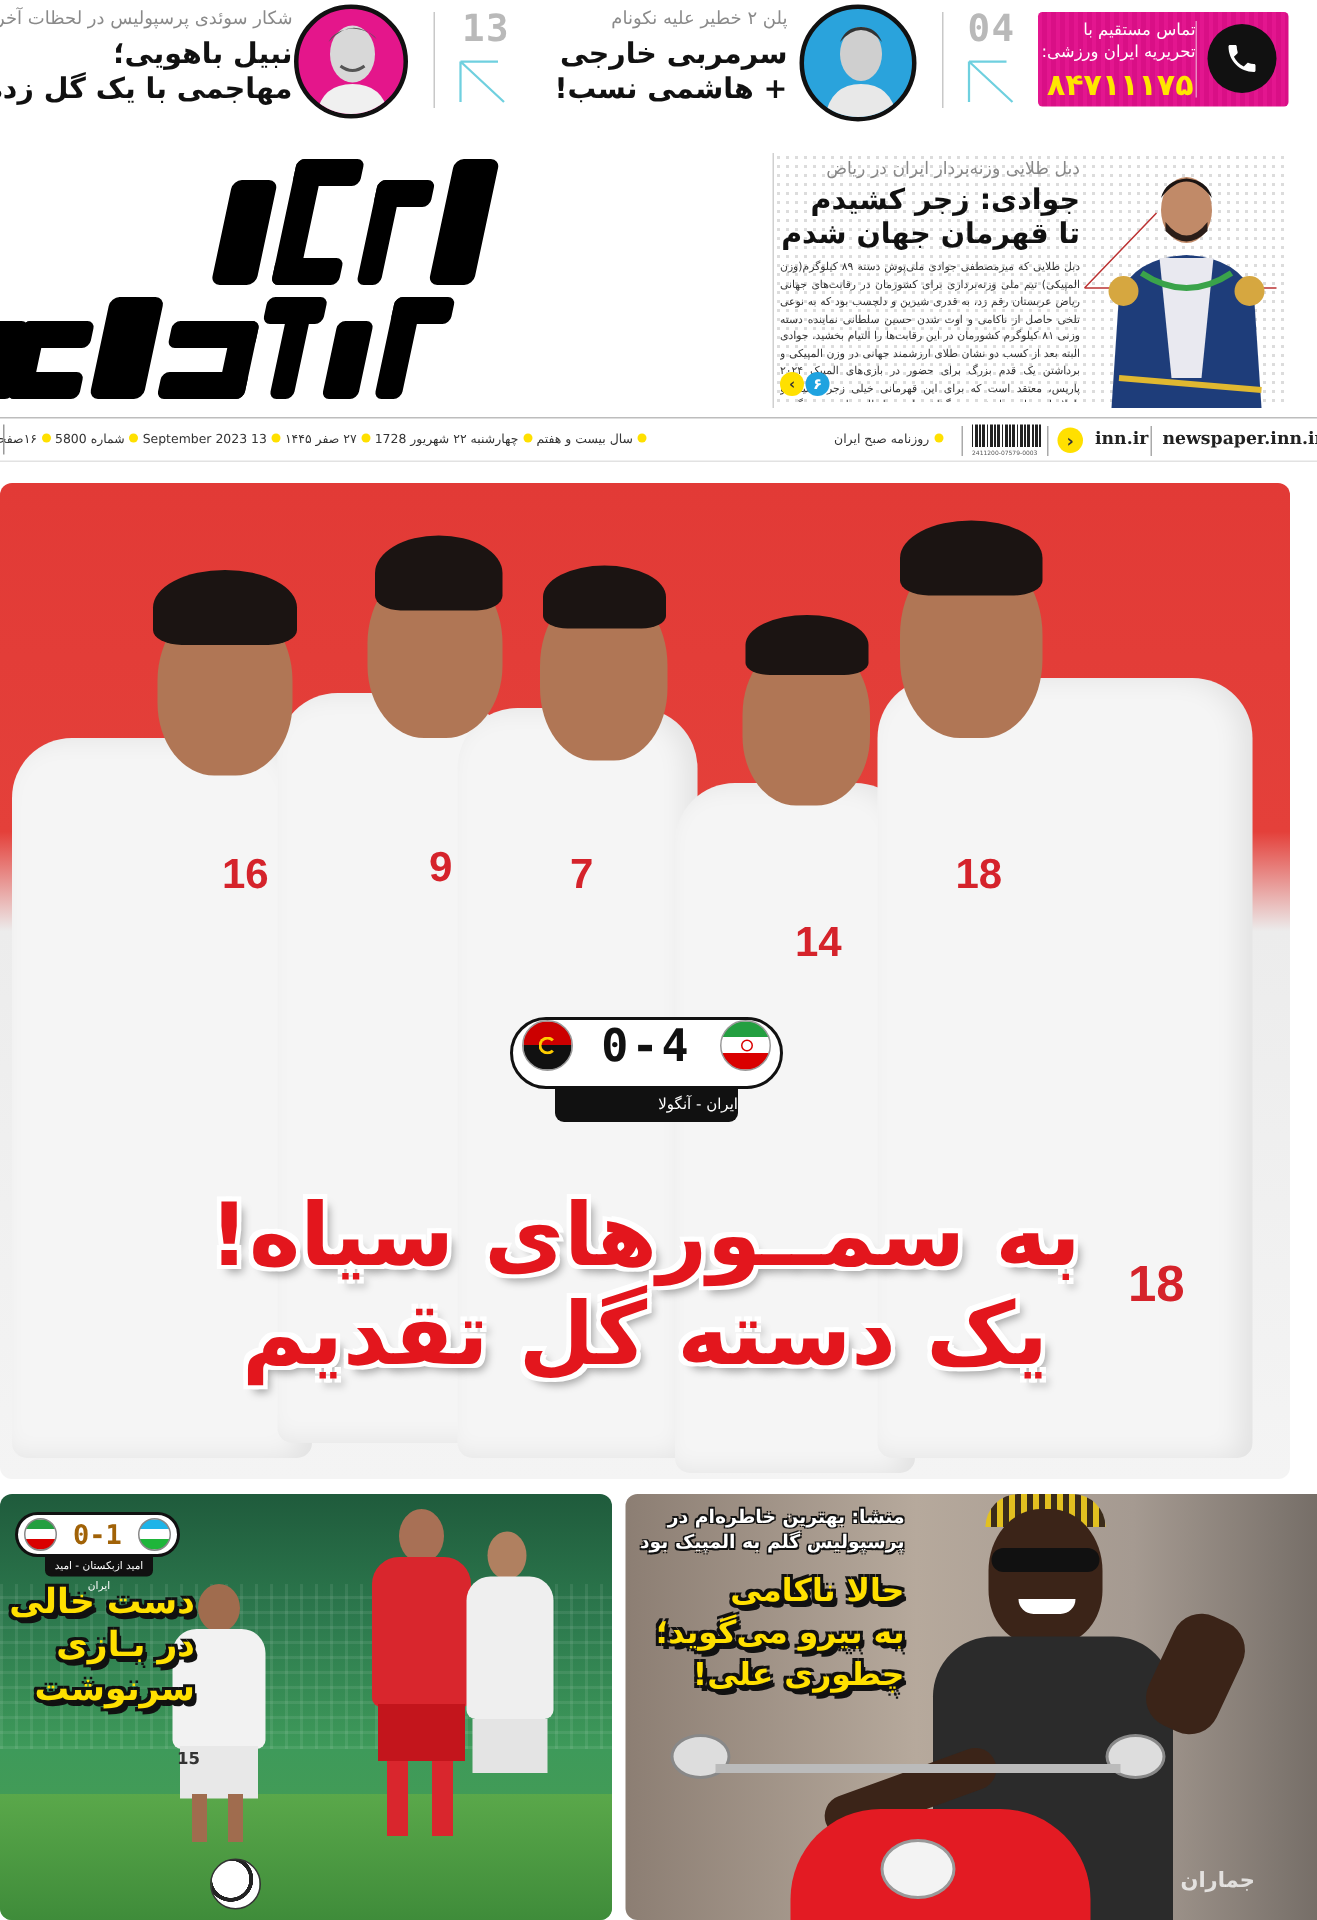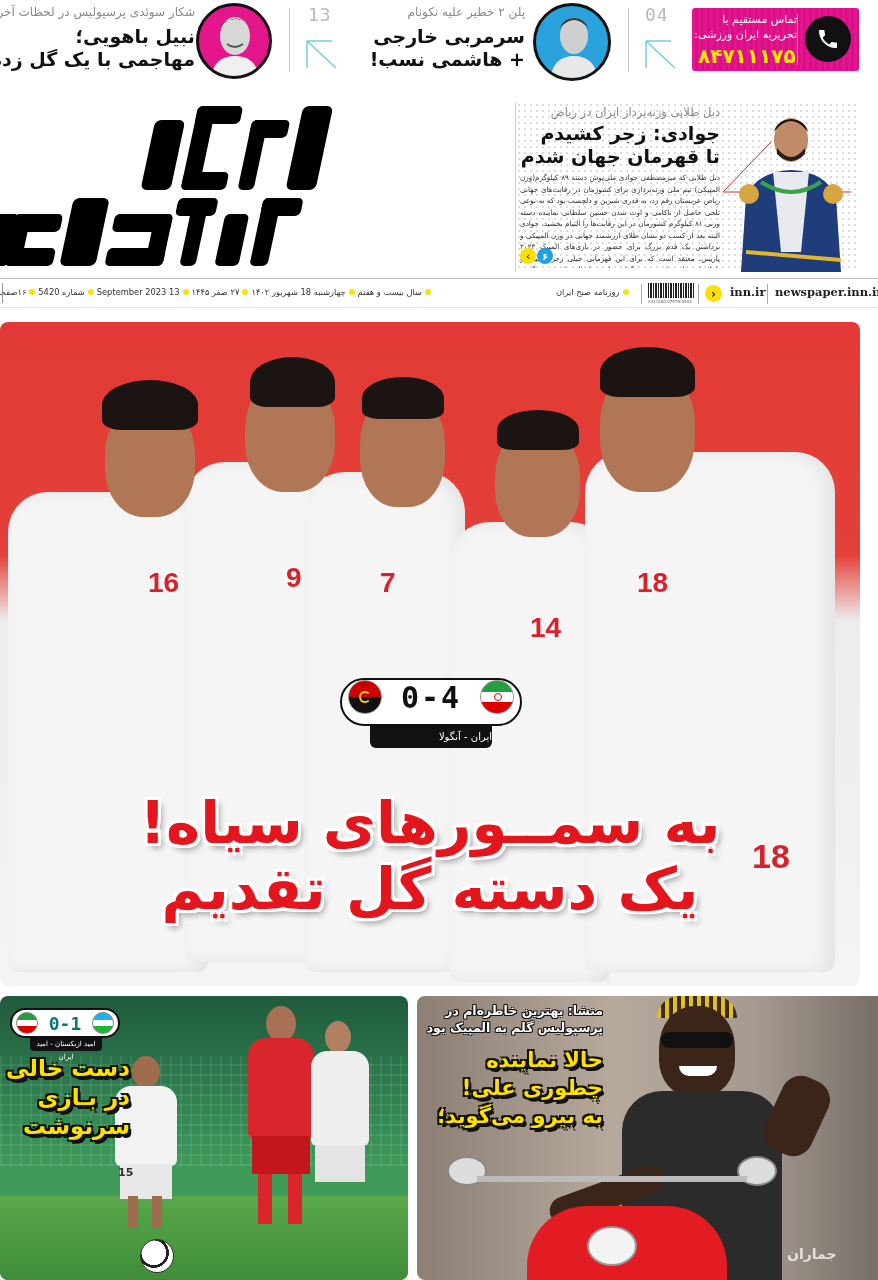--- a/index.html
+++ b/index.html
@@ -6,21 +6,21 @@
   html, body { width: 878px; height: 1280px; overflow: hidden; background: #ffffff; }
   body { font-family: "DejaVu Sans", sans-serif; position: relative; direction: ltr; }
   .abs { position: absolute; }
   .rtl { direction: rtl; text-align: right; }
 
   
   .teaser-kicker { font-size: 12px; color: #8a8a8a; white-space: nowrap; }
   .teaser-title { font-size: 19px; font-weight: bold; color: #111; line-height: 23px; white-space: nowrap; }
   .circle-photo { border-radius: 50%; border: 3px solid #111; overflow: hidden; }
   .vdivider { width: 1px; background: #c8c8c8; }
-  .page-num { font-family: "DejaVu Sans Mono", monospace; font-size: 18px; color: #b9b9b9; letter-spacing: 1px; font-weight: normal; }
+  .page-num { font-family: "DejaVu Sans Mono", monospace; font-size: 25px; color: #b9b9b9; letter-spacing: 1px; font-weight: bold; }
   .arrow-box { width: 34px; height: 32px; }
 
   .hotline { background: repeating-linear-gradient(90deg, #e3168f 0 3px, #d90f86 3px 6px); border-radius: 3px; }
   .hotline-text { color: #fff; font-size: 11px; line-height: 15px; }
   .hotline-num { color: #ffe600; font-size: 20px; font-weight: bold; letter-spacing: 1px; }
   .phone-circle { background: #111; border-radius: 50%; display:flex; align-items:center; justify-content:center; }
   .yellow-disc { background: #ffea00; border-radius: 50%; display:flex; align-items:center; justify-content:center; }
   .disc-text { font-size: 10.5px; font-weight: bold; color: #111; line-height: 14px; text-align: center; direction: rtl; }
 
   .lead-box { background-image: radial-gradient(#dcdcdc 1px, transparent 1.2px); background-size: 6px 6px; border-left: 1px solid #d0d0d0; }
@@ -189,33 +189,33 @@
 </div>
 
 <div class="abs info-bar" style="left:0;top:278px;width:878px;height:30px;">
   <div class="abs rtl" style="left:4px;top:8px;width:430px;display:flex;flex-direction:row;justify-content:flex-start;">
     <span class="info-item">
         <span class="dot"></span>
         <span>سال بیست و هفتم</span>
       </span>
     <span class="info-item">
         <span class="dot"></span>
-        <span>چهارشنبه 18 شهریور ۱۴۰۲</span>
+        <span>چهارشنبه ۲۲ شهریور 1728</span>
       </span>
     <span class="info-item">
         <span class="dot"></span>
         <span>۲۷ صفر ۱۴۴۵</span>
       </span>
     <span class="info-item">
         <span class="dot"></span>
         <span>13 September 2023</span>
       </span>
     <span class="info-item">
         <span class="dot"></span>
-        <span>شماره 5420</span>
+        <span>شماره 5800</span>
       </span>
     <span class="info-item">
         <span class="dot"></span>
         <span>۱۶صفحه</span>
       </span>
     <span class="info-item"></span>
   </div>
   <div class="abs" style="left:2px;top:4px;width:1px;height:20px;background:#999;"></div>
 
   <div class="abs info-item rtl" style="left:556px;top:8px;">
@@ -297,21 +297,21 @@
   </div>
   <div class="abs" style="left:305px;top:25px;width:70px;height:230px;">
     <div style="position:absolute;left:20px;top:0;width:26px;height:32px;border-radius:50%;background:#b08060;"></div>
     <div style="position:absolute;left:6px;top:30px;width:58px;height:95px;border-radius:16px 16px 6px 6px;background:#efefef;"></div>
     <div style="position:absolute;left:10px;top:125px;width:50px;height:36px;background:#e4e4e4;"></div>
   </div>
   <div class="abs" style="left:140px;top:243px;width:34px;height:34px;border-radius:50%;background:radial-gradient(circle at 40% 40%,#fff 0 45%,#222 46% 55%,#fff 56%);border:1px solid #333;"></div>
 
   <div class="abs mini-score" style="left:10px;top:12px;width:110px;height:30px;">
     <div class="mini-flag" style="background:linear-gradient(180deg,#239f40 0 33%,#fff 33% 66%,#da0000 66%);"></div>
-    <div style="font-family:'DejaVu Sans Mono',monospace;font-weight:bold;font-size:18px;color:#0f766e;">0-1</div>
+    <div style="font-family:'DejaVu Sans Mono',monospace;font-weight:bold;font-size:18px;color:#a16207;">0-1</div>
     <div class="mini-flag" style="background:linear-gradient(180deg,#1eb4e8 0 33%,#fff 33% 66%,#1eb53a 66%);"></div>
   </div>
   <div class="abs mini-caption" style="left:30px;top:42px;width:72px;height:13px;line-height:13px;direction:rtl;">امید ازبکستان - امید ایران</div>
 
   <div class="abs yellow-head" style="left:6px;top:58px;width:124px;font-size:23px;line-height:29px;">
     <div>دست خالی</div>
     <div>در بـازی</div>
     <div>سرنوشت</div>
   </div>
 </div>
@@ -334,18 +334,18 @@
     <div style="position:absolute;left:30px;top:20px;width:270px;height:6px;background:#bbb;"></div>
     <div style="position:absolute;left:80px;top:50px;width:200px;height:74px;border-radius:60px 60px 0 0;background:#e31b23;"></div>
     <div style="position:absolute;left:140px;top:70px;width:50px;height:40px;border-radius:50%;background:#f3f3f3;border:2px solid #999;"></div>
   </div>
 
   <div class="abs white-kicker" style="left:6px;top:6px;width:180px;">
     <div>منشا: بهترین خاطره‌ام در</div>
     <div>پرسپولیس گلم به المپیک بود</div>
   </div>
   <div class="abs yellow-head" style="left:6px;top:50px;width:180px;font-size:21px;line-height:28px;">
-    <div>حالا نماینده</div>
+    <div>حالا ناکامی</div>
+    <div>به بیرو می‌گوید؛</div>
     <div>چطوری علی!</div>
-    <div>به بیرو می‌گوید؛</div>
   </div>
   <div class="abs watermark" style="left:370px;top:250px;direction:rtl;">جماران</div>
 </div>
 
 </body></html>

